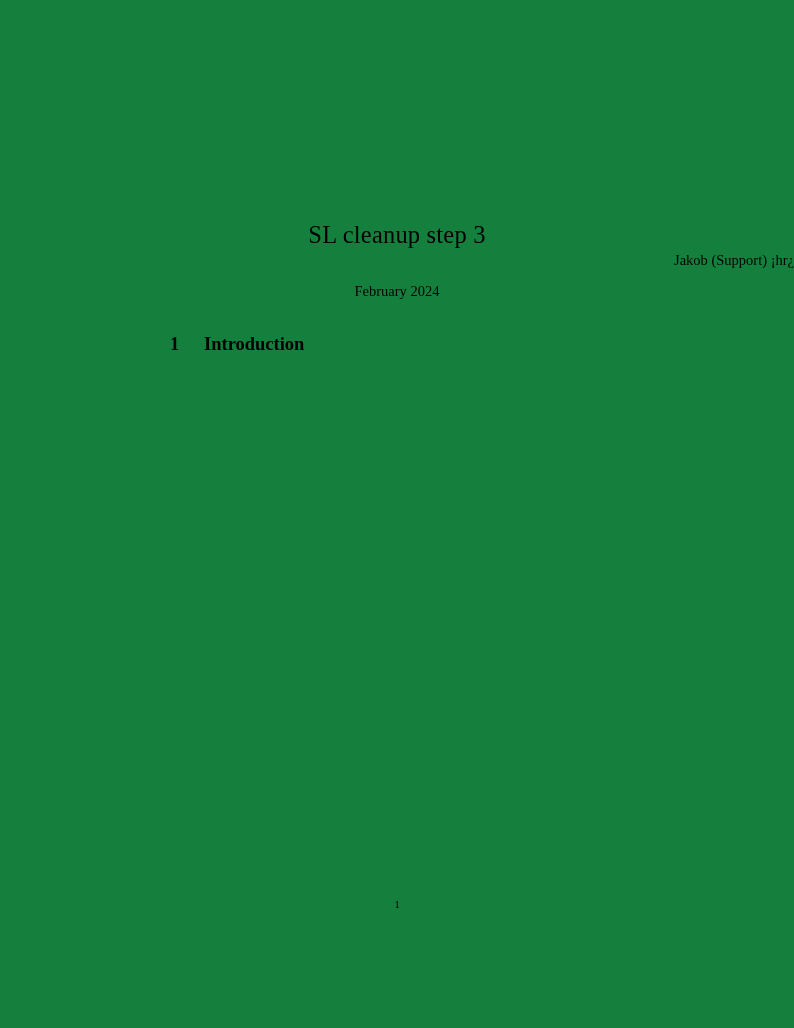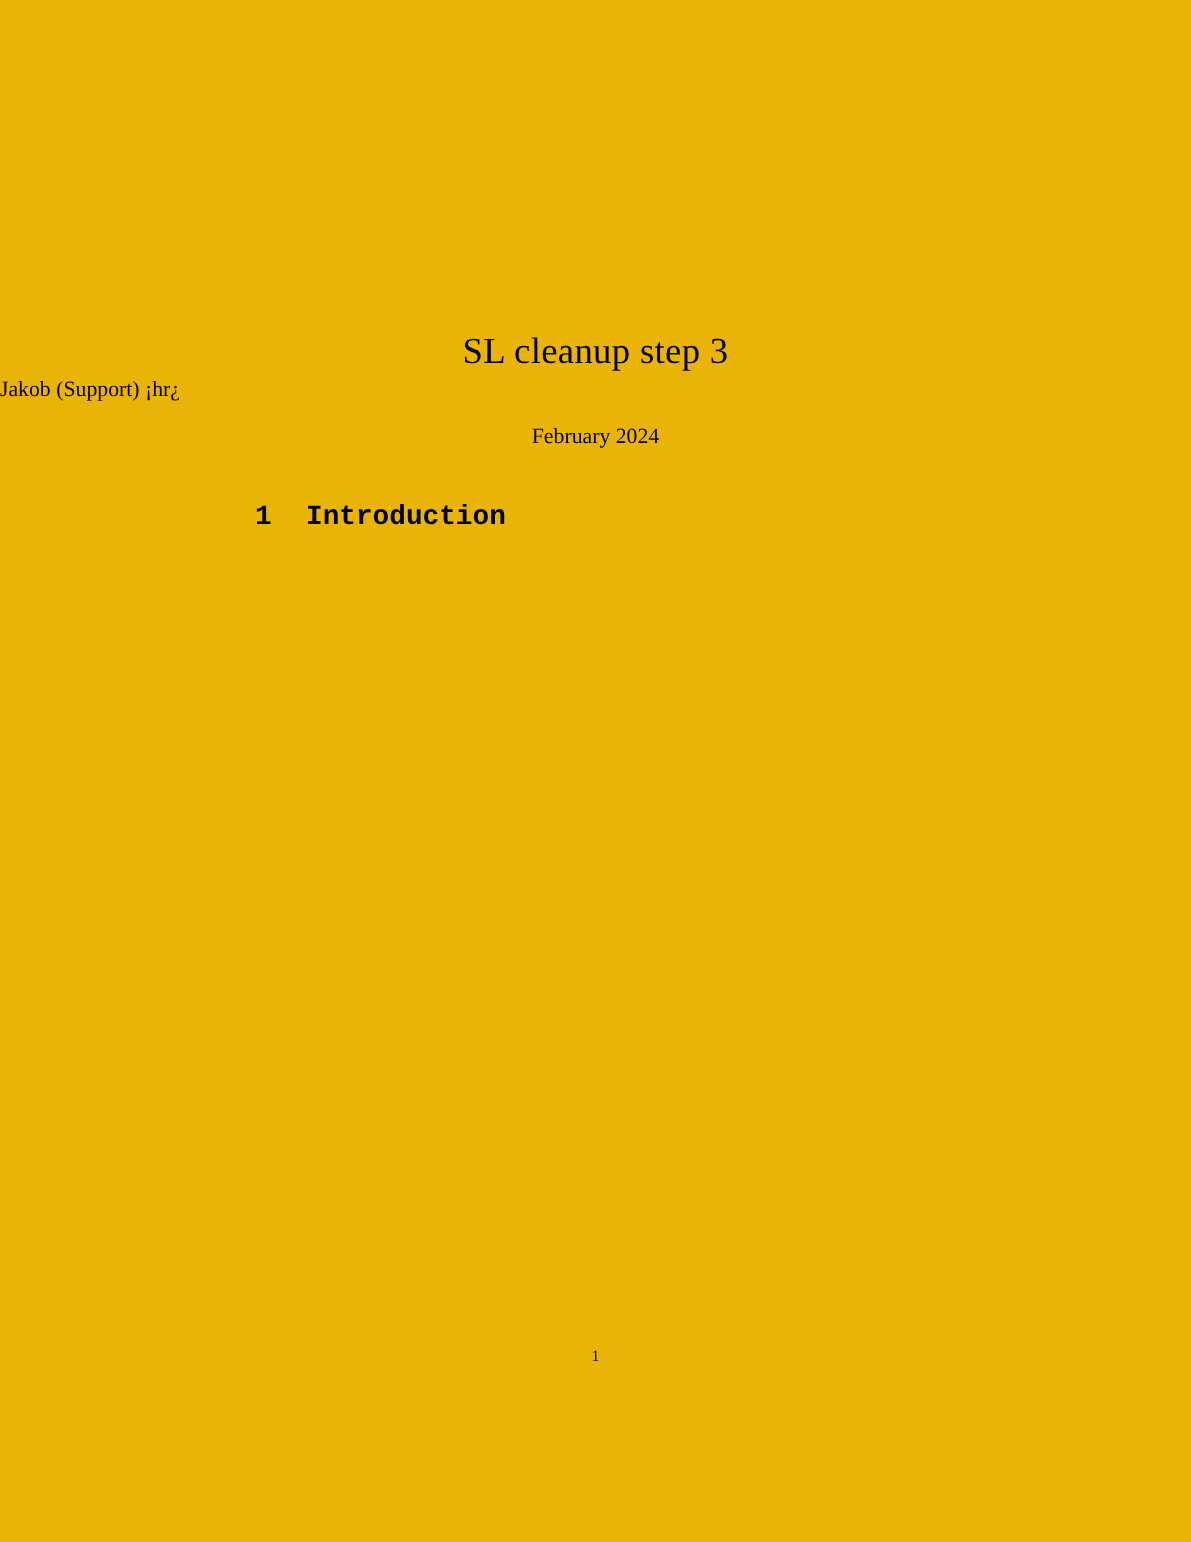--- a/index.html
+++ b/index.html
@@ -12,40 +12,40 @@
     height: 1028px;
     position: relative;
     font-family: "Liberation Serif", serif;
     color: #000000;
     -webkit-font-smoothing: antialiased;
   }
   .page {
     position: relative;
     width: 794px;
     height: 1028px;
-    background: #eab308;
+    background: #15803d;
     overflow: hidden;
   }
   .doc-title {
     position: absolute;
     top: 206px;
     left: 0;
     width: 794px;
     text-align: center;
     font-size: 24.5px;
     font-weight: normal;
     letter-spacing: 0.2px;
     line-height: 1.1;
   }
   .doc-author {
     position: absolute;
     top: 253px;
     left: 0;
     width: 794px;
-    text-align: left;
+    text-align: right;
     font-size: 14.5px;
     line-height: 1.1;
   }
   .doc-date {
     position: absolute;
     top: 284px;
     left: 0;
     width: 794px;
     text-align: center;
     font-size: 14.5px;
@@ -53,21 +53,20 @@
     font-family: Liberation Serif, serif;
   }
   .section-heading {
     position: absolute;
     top: 334px;
     left: 170px;
     font-size: 18.5px;
     font-weight: bold;
     line-height: 1.15;
     white-space: nowrap;
-    font-family: Liberation Mono, monospace;
   }
   .section-heading .sec-num {
     display: inline-block;
     min-width: 34px;
   }
   .page-number {
     position: absolute;
     top: 900px;
     left: 0;
     width: 794px;

